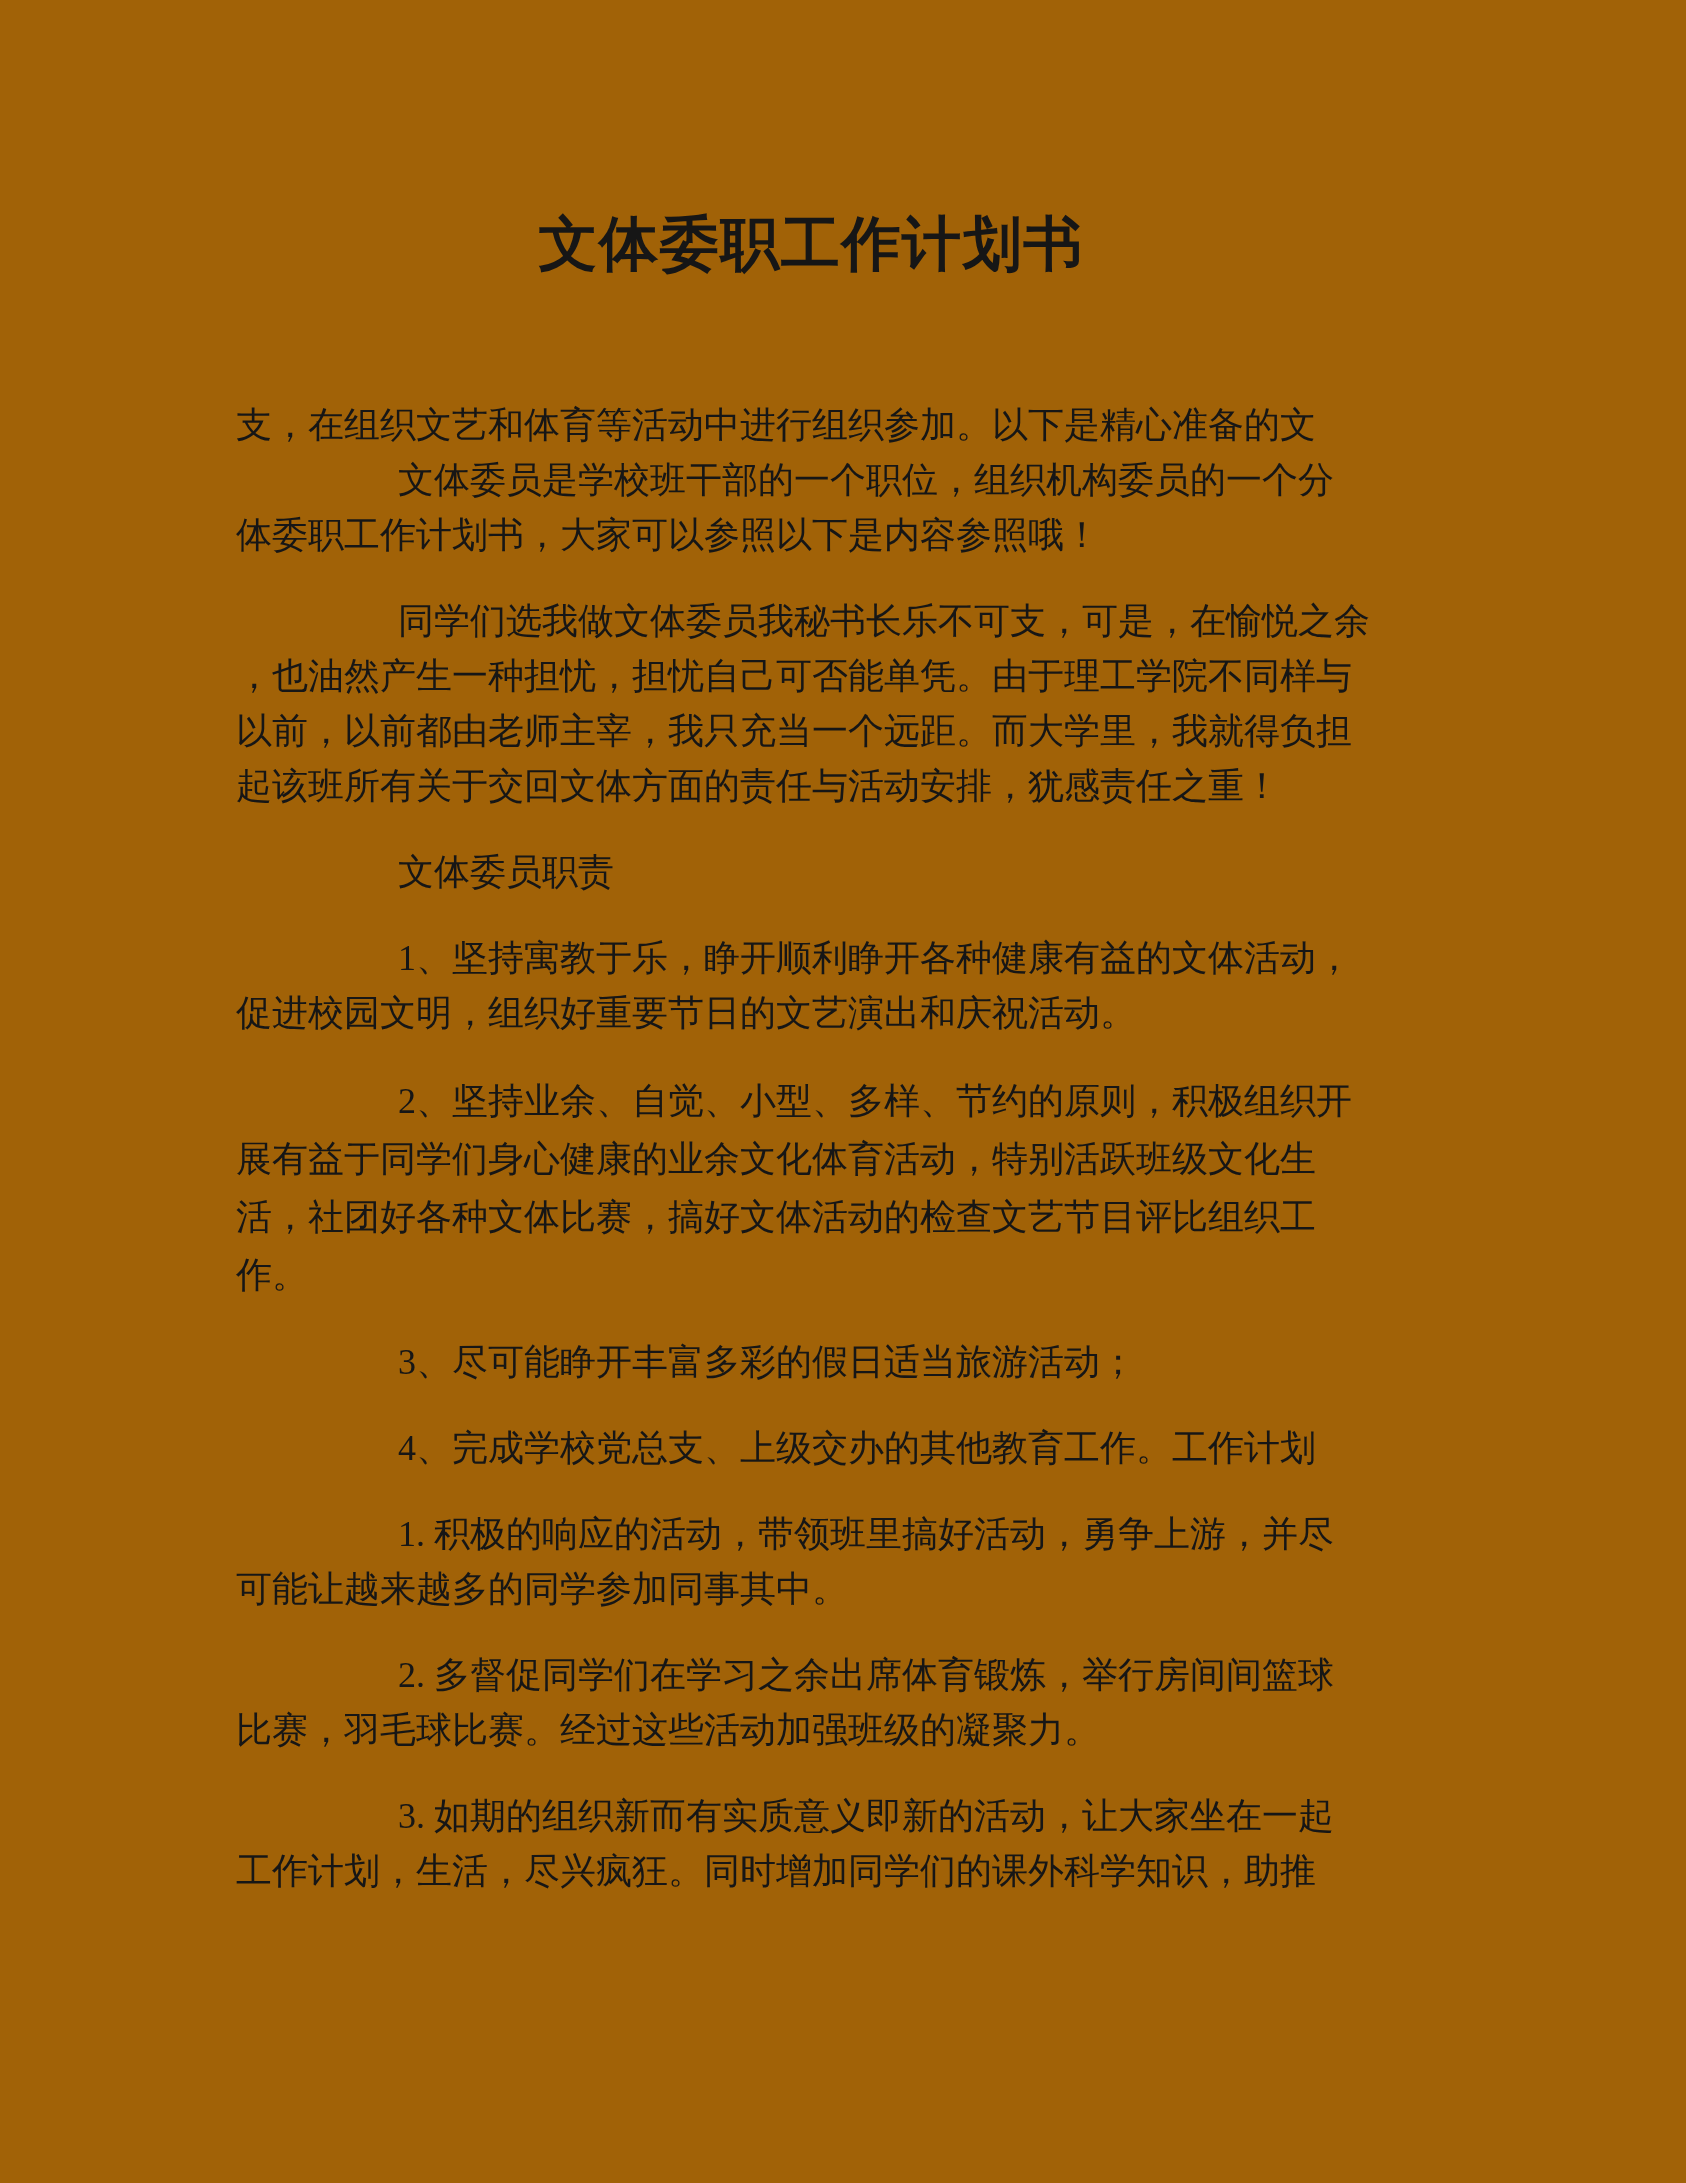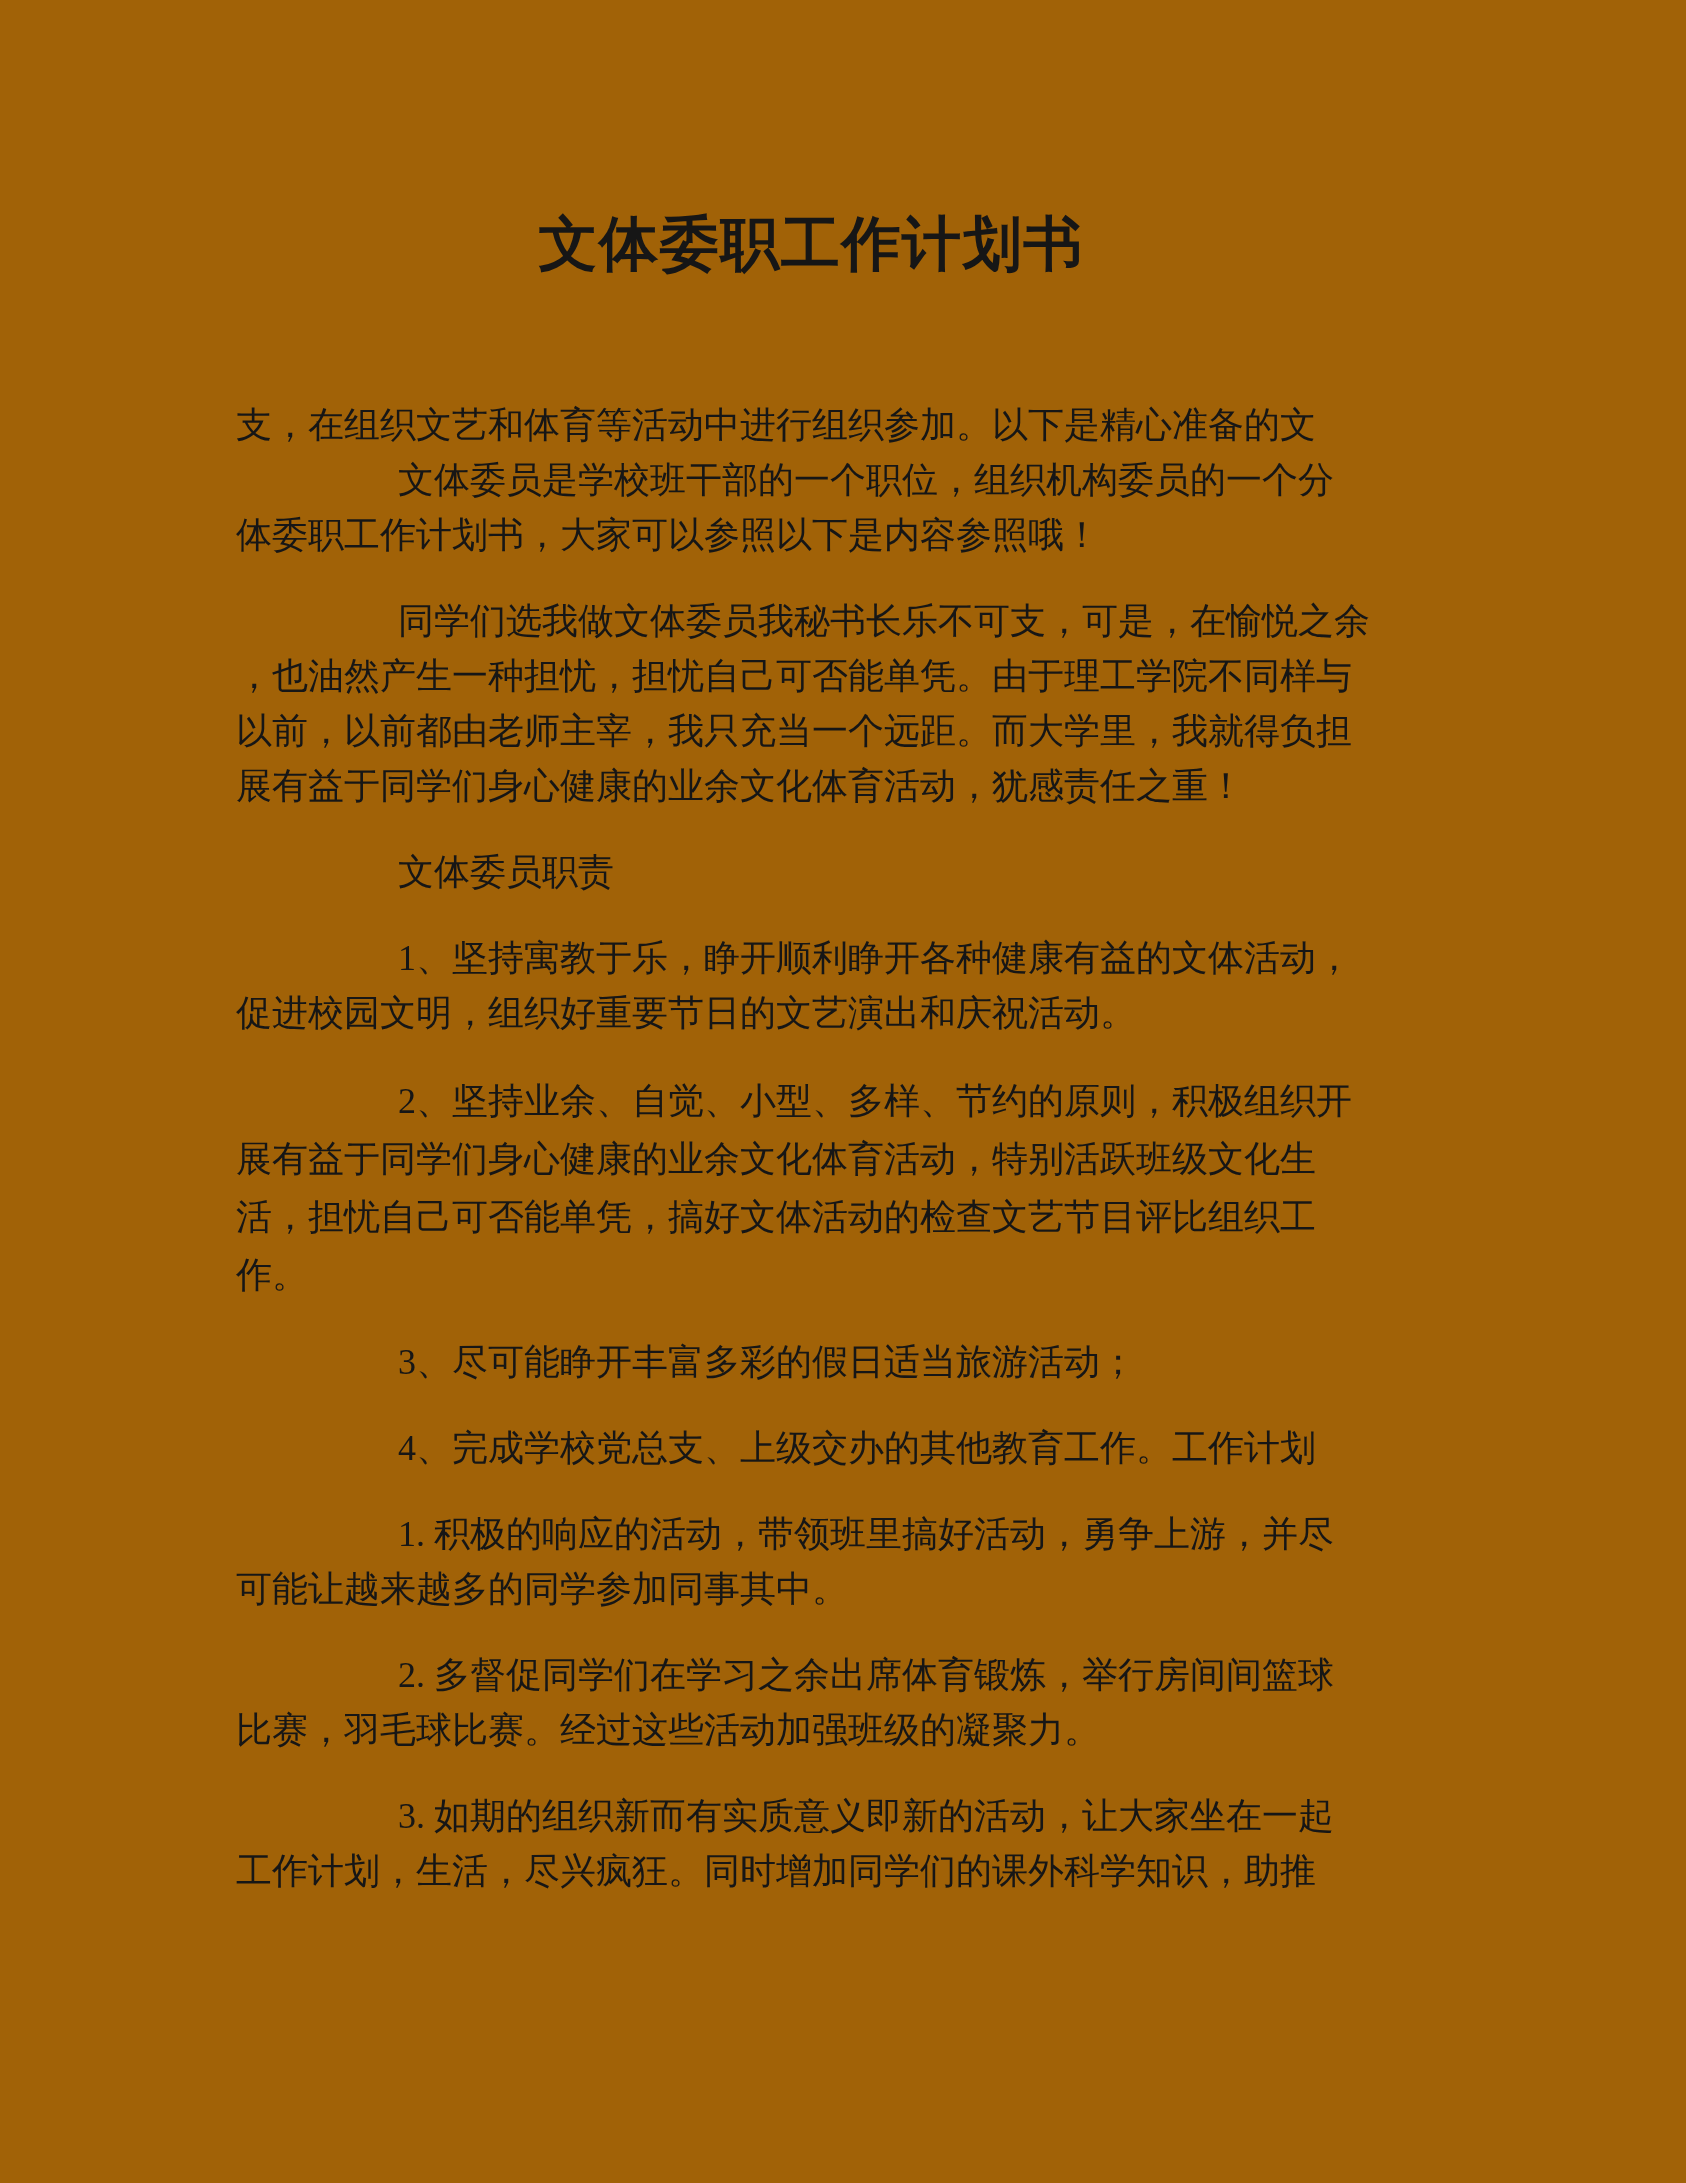--- a/index.html
+++ b/index.html
@@ -59,36 +59,36 @@
     <div class="para">
       <div class="line">支，在组织文艺和体育等活动中进行组织参加。以下是精心准备的文</div>
       <div class="line first">文体委员是学校班干部的一个职位，组织机构委员的一个分</div>
       <div class="line">体委职工作计划书，大家可以参照以下是内容参照哦！</div>
     </div>
 
     <div class="para">
       <div class="line first">同学们选我做文体委员我秘书长乐不可支，可是，在愉悦之余</div>
       <div class="line">，也油然产生一种担忧，担忧自己可否能单凭。由于理工学院不同样与</div>
       <div class="line">以前，以前都由老师主宰，我只充当一个远距。而大学里，我就得负担</div>
-      <div class="line">展有益于同学们身心健康的业余文化体育活动，犹感责任之重！</div>
+      <div class="line">起该班所有关于交回文体方面的责任与活动安排，犹感责任之重！</div>
     </div>
 
     <div class="para">
       <div class="line first">文体委员职责</div>
     </div>
 
     <div class="para">
       <div class="line first">1、坚持寓教于乐，睁开顺利睁开各种健康有益的文体活动，</div>
       <div class="line">促进校园文明，组织好重要节日的文艺演出和庆祝活动。</div>
     </div>
 
     <div class="para loose">
       <div class="line first">2、坚持业余、自觉、小型、多样、节约的原则，积极组织开</div>
       <div class="line">展有益于同学们身心健康的业余文化体育活动，特别活跃班级文化生</div>
-      <div class="line">活，担忧自己可否能单凭，搞好文体活动的检查文艺节目评比组织工</div>
+      <div class="line">活，社团好各种文体比赛，搞好文体活动的检查文艺节目评比组织工</div>
       <div class="line">作。</div>
     </div>
 
     <div class="para">
       <div class="line first">3、尽可能睁开丰富多彩的假日适当旅游活动；</div>
     </div>
 
     <div class="para">
       <div class="line first">4、完成学校党总支、上级交办的其他教育工作。工作计划</div>
     </div>

